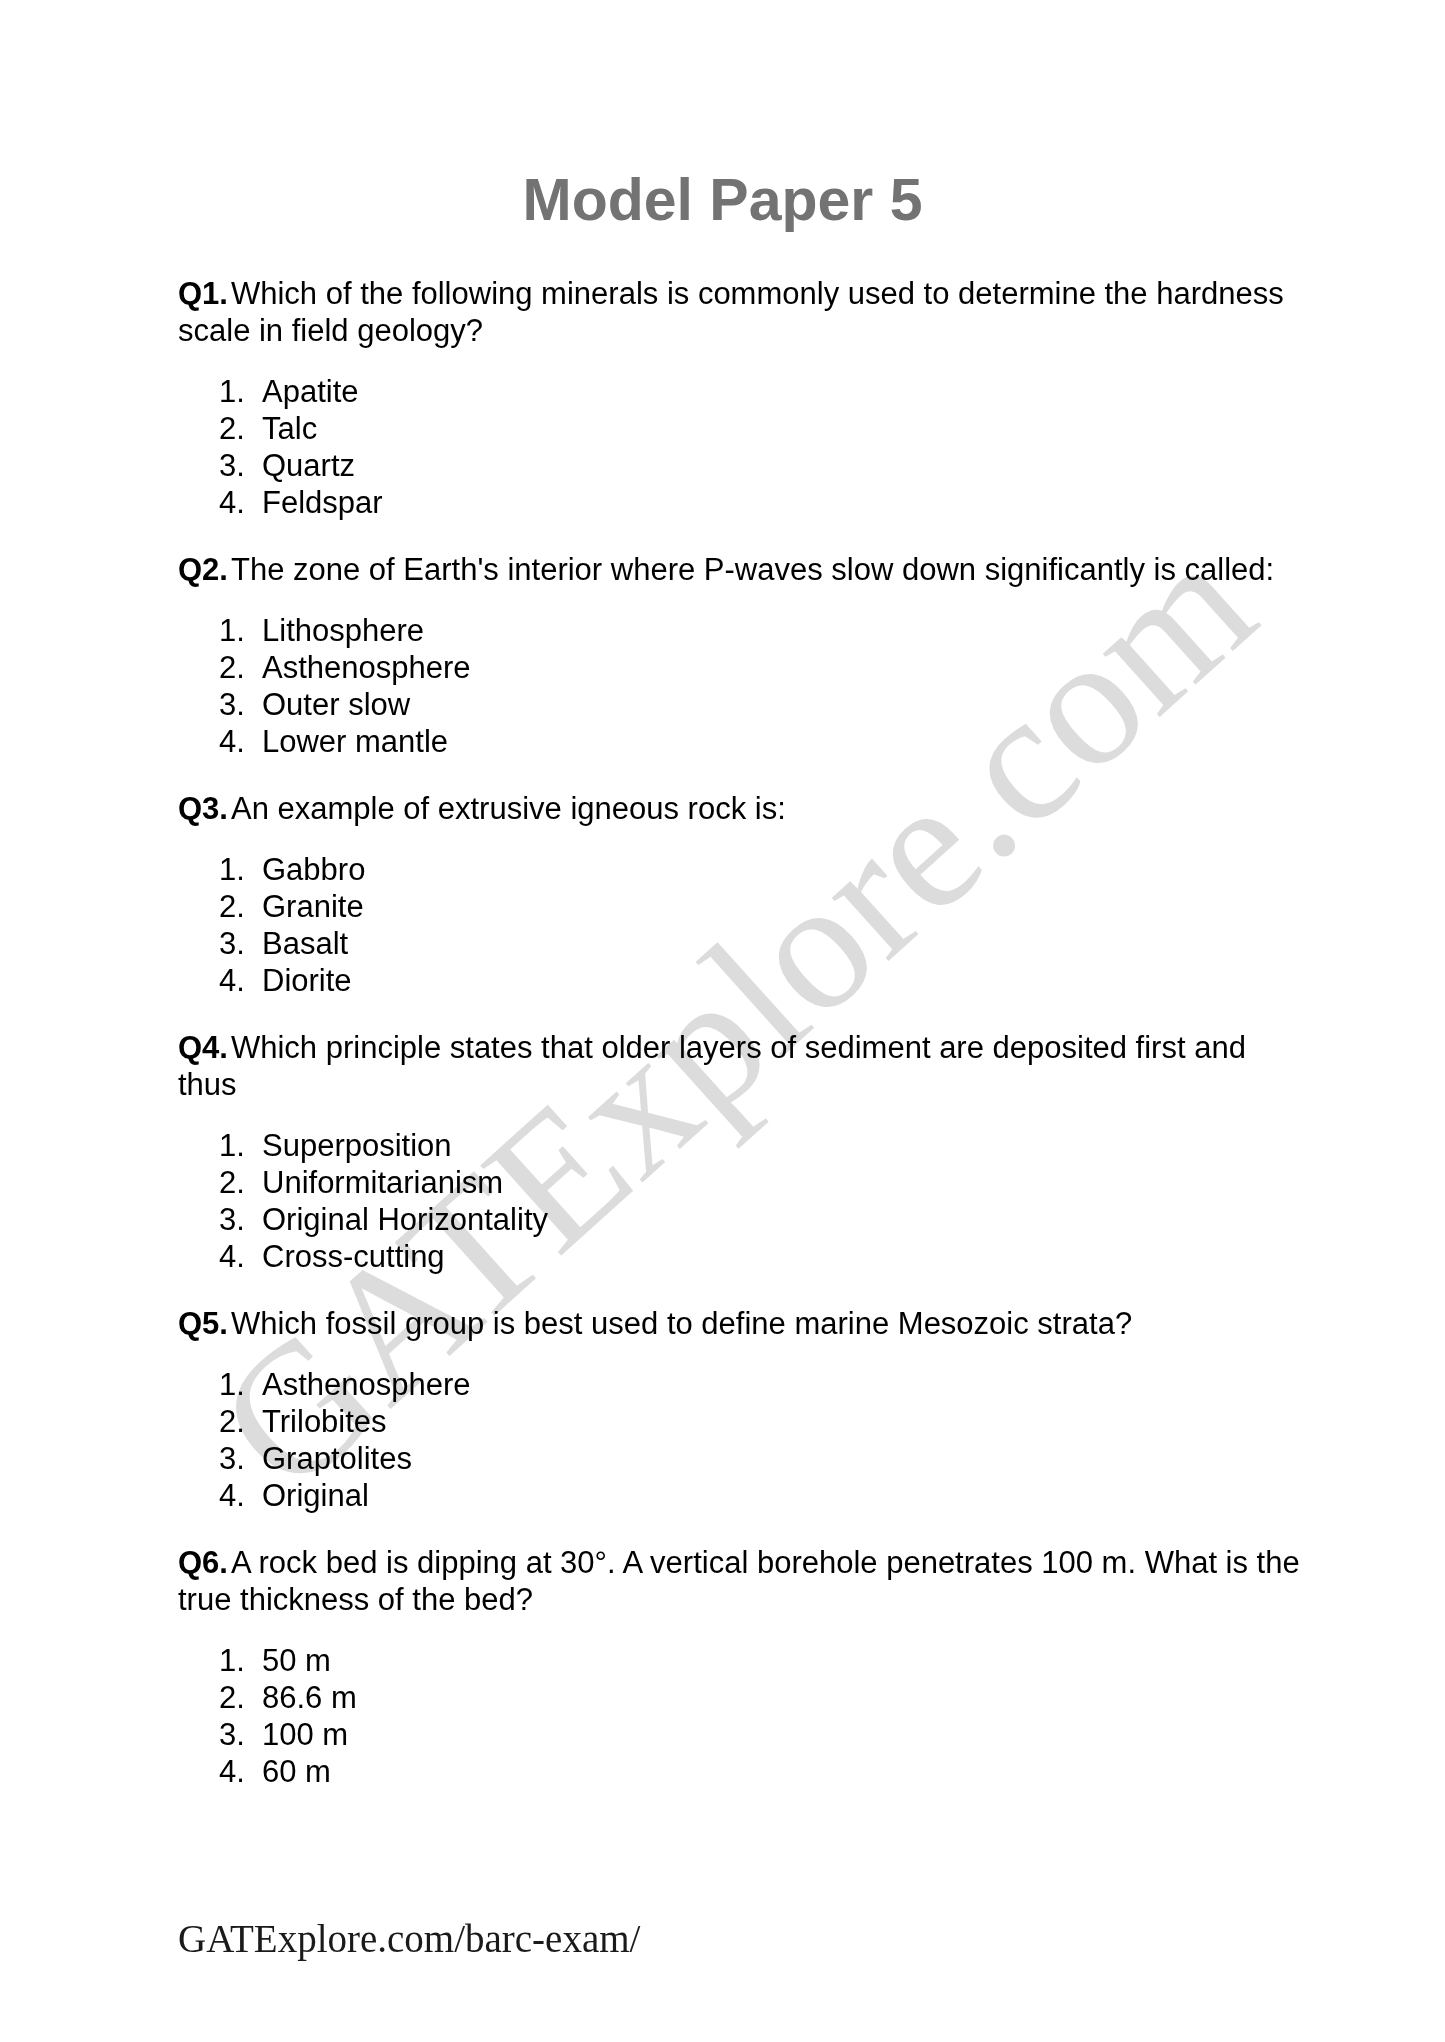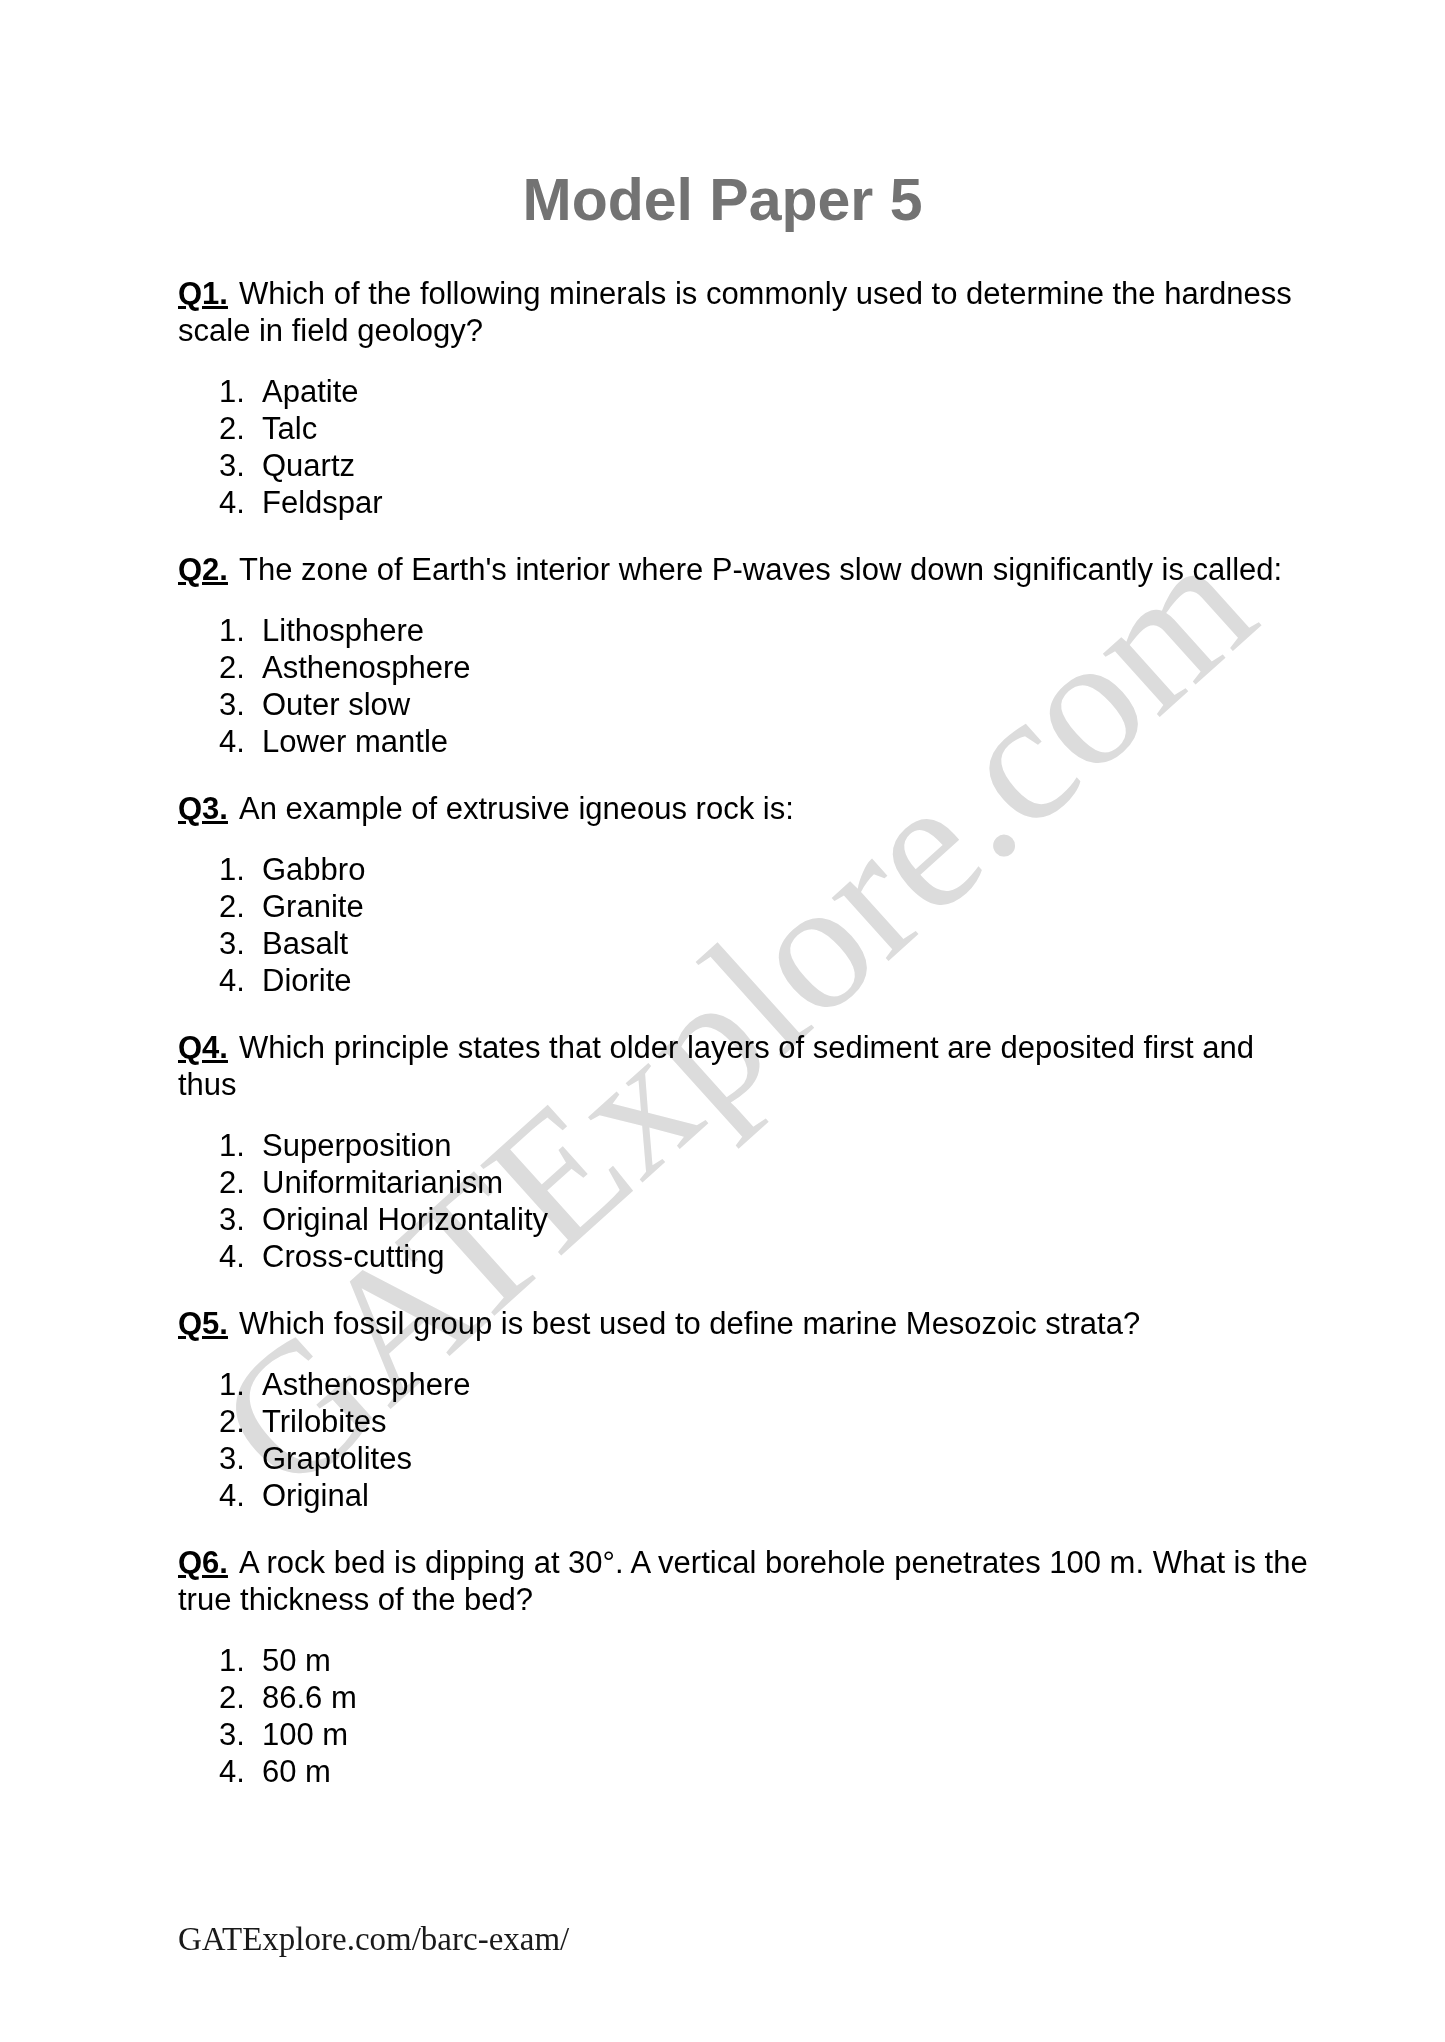--- a/index.html
+++ b/index.html
@@ -36,35 +36,35 @@
     margin: 0 -135px 0 -178px;
     text-align: center;
     color: #737373;
   }
   .q:first-of-type { margin-top: 40px; }
   .qtext {
     font-size: 31px;
     line-height: 37px;
     margin: 0 0 24px 0;
   }
-  .qlabel { font-weight: bold; margin-right: 11px; text-decoration: underline; }
+  .qlabel { font-weight: bold; margin-right: 3px; }
   ol.opts {
     list-style: none;
     margin: 0 0 30px 0;
     padding: 0;
     font-size: 31px;
     line-height: 37px;
   }
   .q:last-of-type ol.opts { margin-bottom: 0; }
   ol.opts li { display: flex; }
   ol.opts .num { display: inline-block; width: 43px; margin-left: 41px; flex: 0 0 auto; }
   footer.pagefooter {
     margin-top: 130px;
     font-family: "Liberation Serif", serif;
-    font-size: 33px;
+    font-size: 39px;
     line-height: 38px;
     color: #1a1a1a;
   }
 </style>
 </head>
 <body>
 
 <div class="page">
 
   <div class="watermark">GATExplore.com</div>

